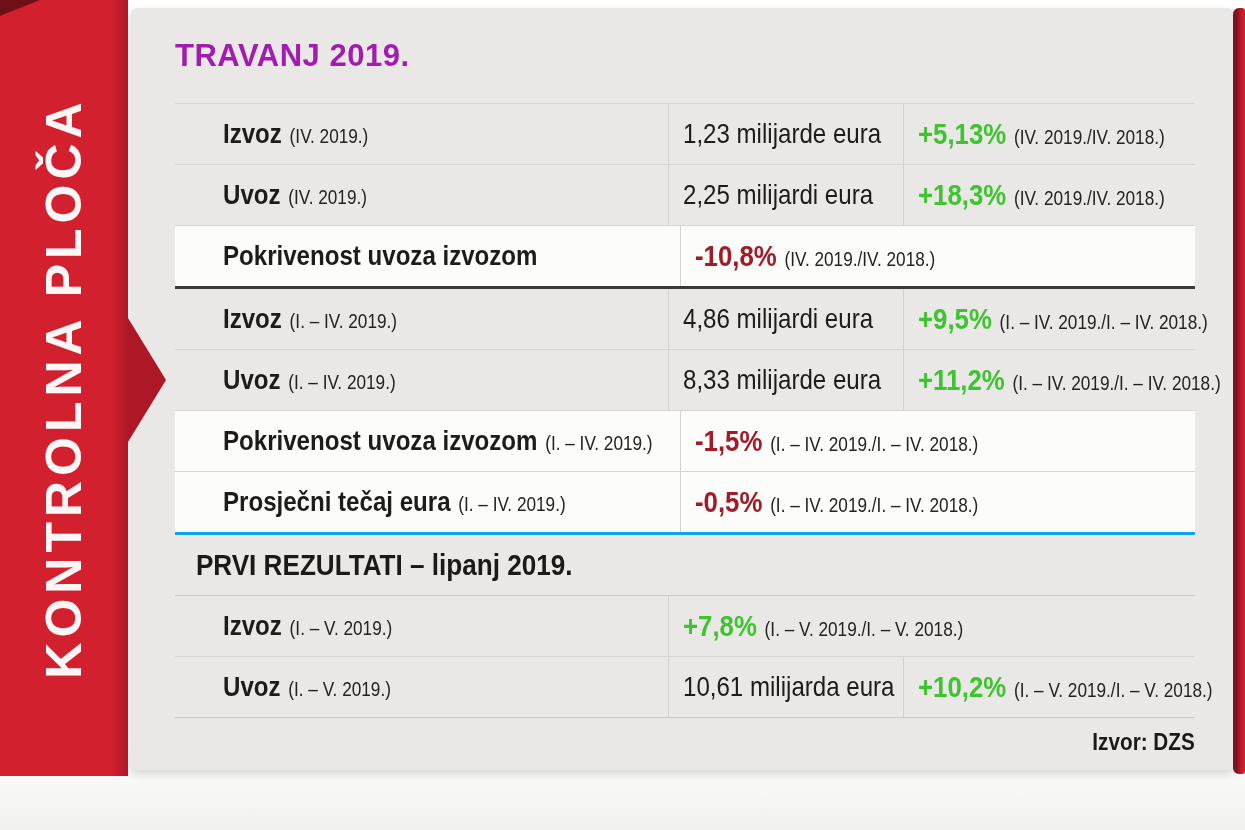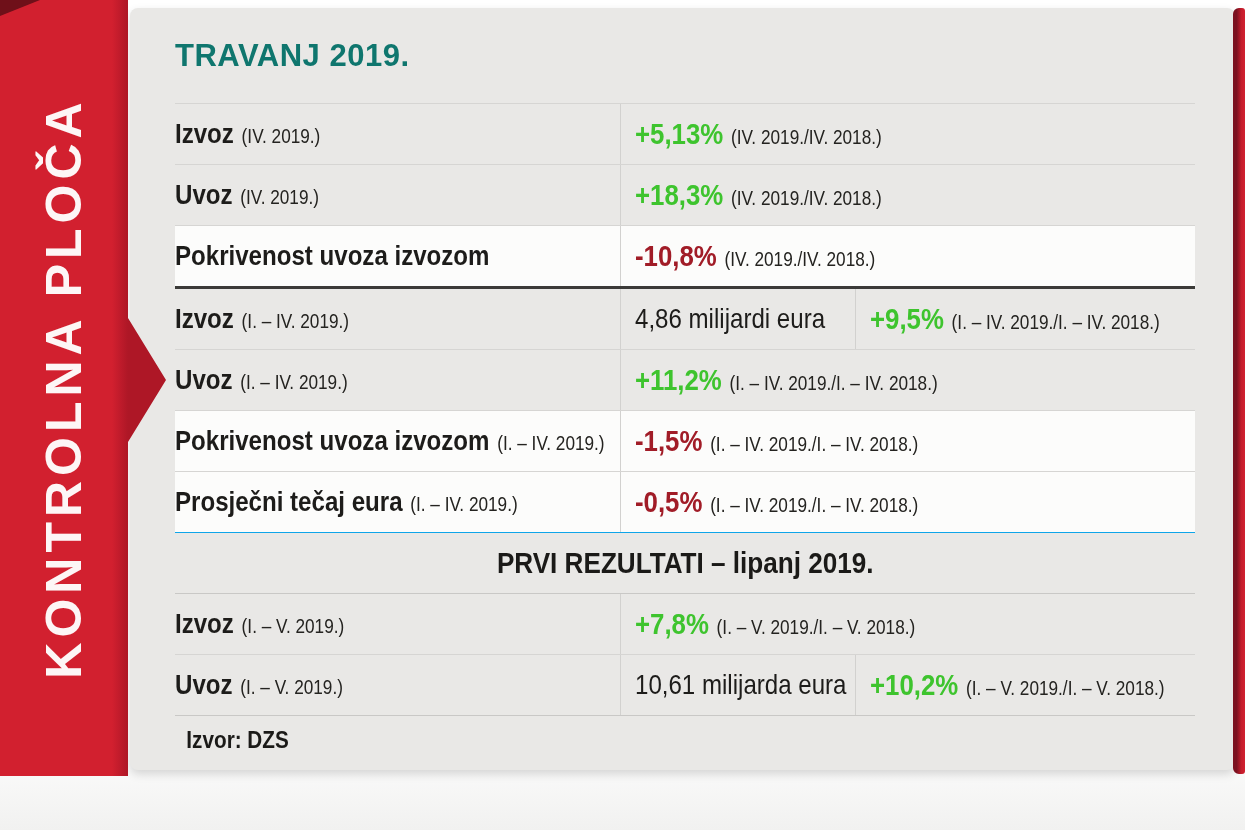--- a/index.html
+++ b/index.html
@@ -41,56 +41,56 @@
   .panel{
     position:absolute;left:130px;top:8px;width:1105px;height:762px;z-index:2;
     background:var(--panel-bg);
     border-radius:8px;
     box-shadow:0 4px 10px rgba(0,0,0,.15);
   }
   .panel-inner{padding:0 40px 0 45px;}
 
   .panel-title{
     height:95px;display:flex;align-items:center;
-    font-size:31px;font-weight:bold;letter-spacing:.5px;color:#0f766e;text-align:right;
+    font-size:31px;font-weight:bold;letter-spacing:.5px;color:#a21caf;text-align:right;
   }
 
   .row{
     display:grid;grid-template-columns:445px 235px 340px;
     border-top:1px solid #d6d5d3;
   }
-  .row.highlight{background:var(--row-highlight);}
+  .row.highlight{background:var(--row-highlight);gap:12px;}
   .row.thick-top{border-top:3px solid #3b3a38;}
-  .cell{display:flex;align-items:center;height:60px;overflow:visible;}
+  .cell{display:flex;align-items:center;height:60px;overflow:visible;margin-left:48px;}
   .c-value,.c-change{border-left:1px solid #d2d1cf;padding-left:14px;}
 
   .squeeze{
     display:inline-flex;align-items:baseline;white-space:nowrap;
     transform:scaleX(.86);transform-origin:left center;
   }
   .lbl{font-size:28px;font-weight:bold;color:#1d1c1a;}
   .val{font-size:28px;color:#1d1c1a;}
   .pct{font-size:30px;font-weight:bold;}
   .pct.pos{color:var(--positive);}
   .pct.neg{color:var(--negative);}
   .note{font-size:20px;font-weight:normal;color:#242320;margin-left:9px;}
 
   .section-header{
-    height:60px;border-top:1px solid #0ea5e9;
-    display:flex;align-items:center;justify-content:center;
+    height:60px;border-top:3px solid #0ea5e9;
+    display:flex;align-items:center;
   }
   .section-header .txt{
     font-size:29px;font-weight:bold;color:#1b1a18;white-space:nowrap;
     transform:scaleX(.9);transform-origin:center;
   }
   #rows-2 .row:first-child{border-top:1px solid #c9c8c6;}
   #rows-2 .row:last-child{border-bottom:1px solid #c9c8c6;}
 
   .panel-footer{
-    height:48px;display:flex;align-items:center;
+    height:48px;display:flex;align-items:center;justify-content:flex-end;
   }
   .panel-footer .txt{
     font-size:23px;font-weight:bold;color:#1b1a18;white-space:nowrap;
     transform:scaleX(.9);transform-origin:right center;
   }
 </style>
 </head>
 <body style="--ribbon-red: #d2202f; --panel-bg: #e9e8e6; --row-highlight: #fcfcfb; --positive: #3ec42e; --negative: #a11c27;">
 
 <div class="panel">
@@ -98,35 +98,45 @@
     <div class="panel-title">TRAVANJ 2019.</div>
 
     <div id="rows-1">
   <div class="row">
     <div class="cell c-label">
       <span class="squeeze">
         <span class="lbl">Izvoz</span>
         <span class="note">(IV. 2019.)</span>
       </span>
     </div>
+    <div class="cell c-value">
+      <span class="squeeze">
+        <span class="val">1,23 milijarde eura</span>
+      </span>
+    </div>
     <div class="cell c-change">
       <span class="squeeze">
         <span class="pct pos">+5,13%</span>
         <span class="note">(IV. 2019./IV. 2018.)</span>
       </span>
     </div>
   </div>
 
   <div class="row">
     <div class="cell c-label">
       <span class="squeeze">
         <span class="lbl">Uvoz</span>
         <span class="note">(IV. 2019.)</span>
       </span>
     </div>
+    <div class="cell c-value">
+      <span class="squeeze">
+        <span class="val">2,25 milijardi eura</span>
+      </span>
+    </div>
     <div class="cell c-change">
       <span class="squeeze">
         <span class="pct pos">+18,3%</span>
         <span class="note">(IV. 2019./IV. 2018.)</span>
       </span>
     </div>
   </div>
 
   <div class="row highlight">
     <div class="cell c-label">
@@ -161,20 +171,25 @@
         <span class="note">(I. – IV. 2019./I. – IV. 2018.)</span>
       </span>
     </div>
   </div>
 
   <div class="row">
     <div class="cell c-label">
       <span class="squeeze">
         <span class="lbl">Uvoz</span>
         <span class="note">(I. – IV. 2019.)</span>
+      </span>
+    </div>
+    <div class="cell c-value">
+      <span class="squeeze">
+        <span class="val">8,33 milijarde eura</span>
       </span>
     </div>
     <div class="cell c-change">
       <span class="squeeze">
         <span class="pct pos">+11,2%</span>
         <span class="note">(I. – IV. 2019./I. – IV. 2018.)</span>
       </span>
     </div>
   </div>
 

